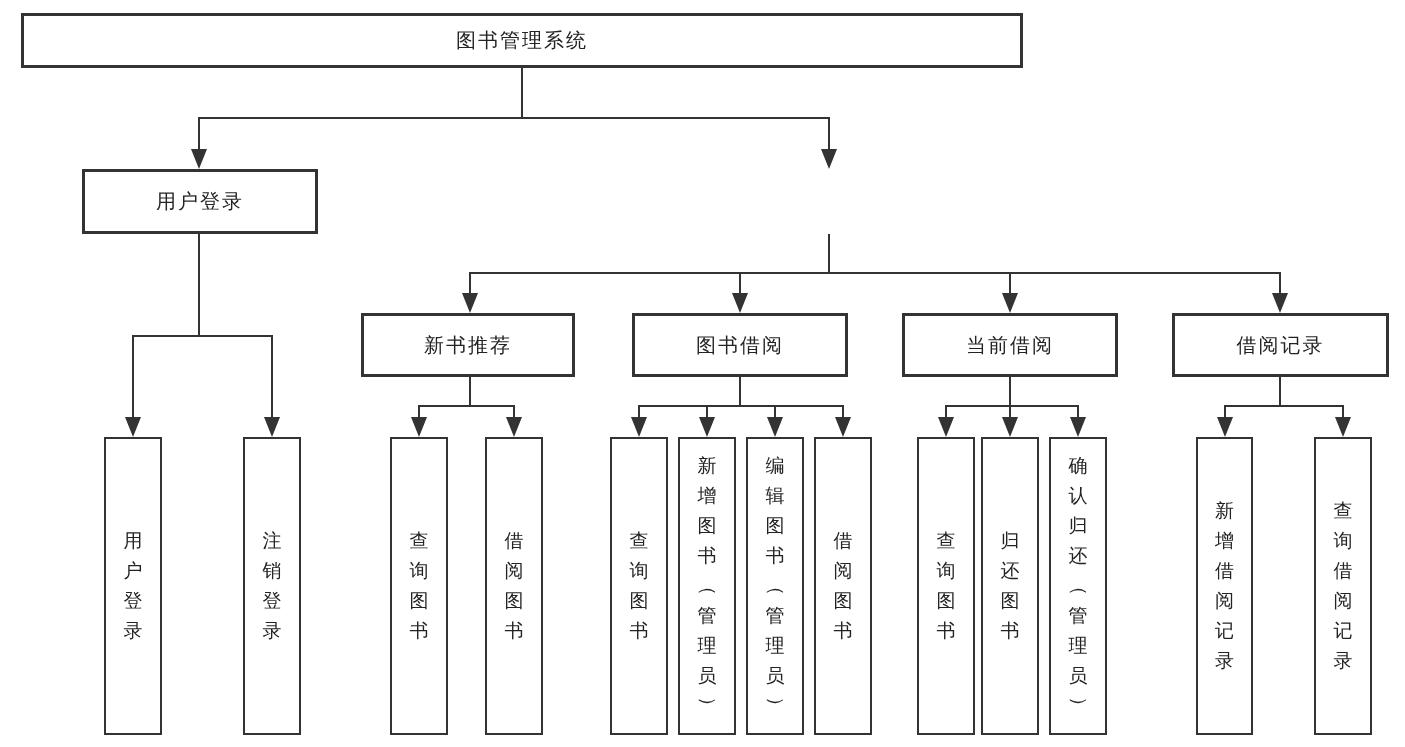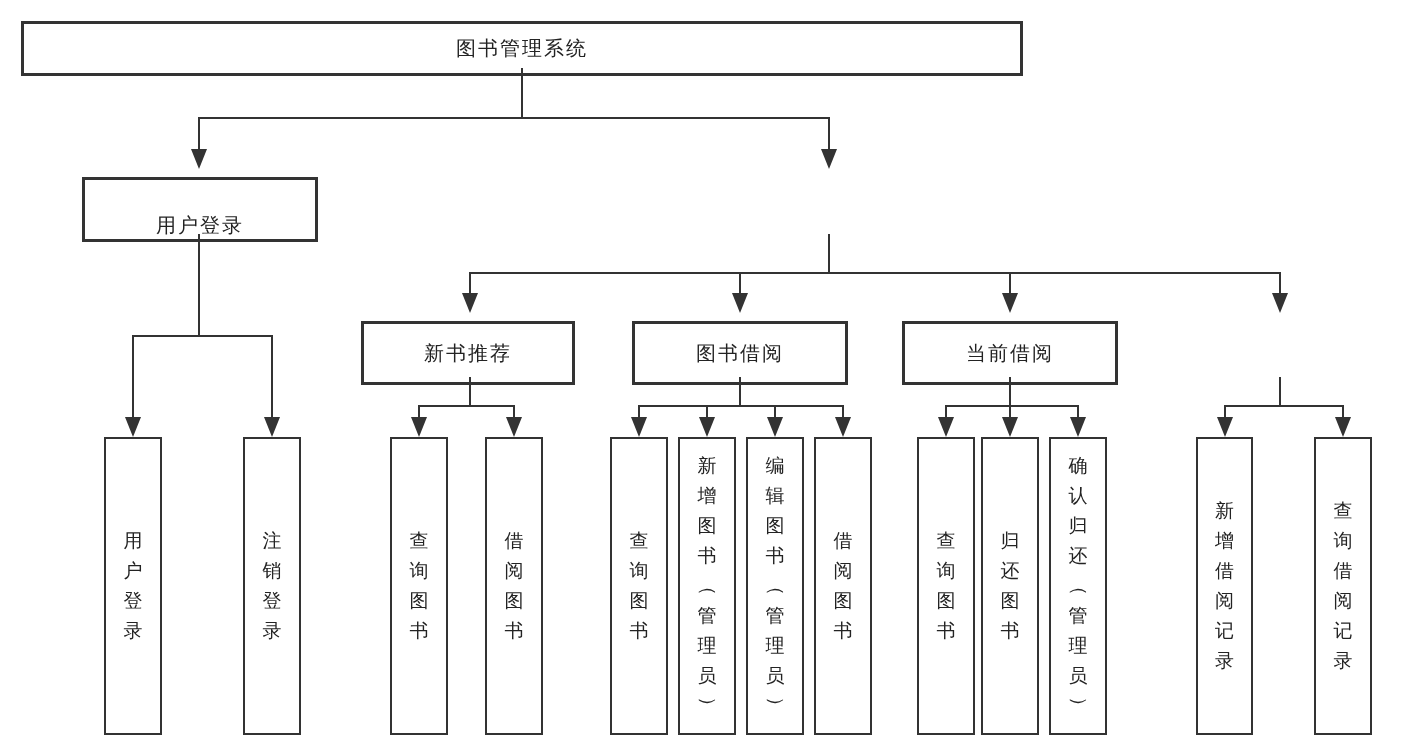--- a/index.html
+++ b/index.html
@@ -18,21 +18,20 @@
     background: #ffffff;
     border: 3px solid #333333;
     display: flex;
     align-items: center;
     justify-content: center;
   }
   .box.h {
     font-size: 20px;
     letter-spacing: 2px;
     white-space: nowrap;
-    margin-top: 8px;
   }
   .box.v {
     border-width: 2px;
     flex-direction: column;
   }
   .vc {
     display: block;
     height: 30px;
     line-height: 30px;
     font-size: 19px;
@@ -69,21 +68,21 @@
     <span>图书管理系统</span>
   </div>
 
   <div class="vline" style="left:521px; top:68px; height:50px;"></div>
   <div class="hline" style="left:198px; top:117px; width:632px;"></div>
   <div class="vline" style="left:198px; top:117px; height:36px;"></div>
   <div class="ah" style="left:191px; top:149px;"></div>
   <div class="vline" style="left:828px; top:117px; height:36px;"></div>
   <div class="ah" style="left:821px; top:149px;"></div>
 
-  <div class="box h" style="left:82px; top:169px; width:236px; height:65px;align-items:flex-end;">
+  <div class="box h" style="left:82px; top:169px; width:236px; height:65px;">
     <span>用户登录</span>
   </div>
 
   <div class="vline" style="left:198px; top:234px; height:103px;"></div>
   <div class="hline" style="left:132px; top:335px; width:141px;"></div>
   <div class="vline" style="left:132px; top:335px; height:86px;"></div>
   <div class="ah" style="left:125px; top:417px;"></div>
   <div class="vline" style="left:271px; top:335px; height:86px;"></div>
   <div class="ah" style="left:264px; top:417px;"></div>
 
@@ -100,20 +99,23 @@
 
   <div class="box h" style="left:361px; top:313px; width:214px; height:64px;">
     <span>新书推荐</span>
   </div>
   <div class="box h" style="left:632px; top:313px; width:216px; height:64px;">
     <span>图书借阅</span>
   </div>
   <div class="box h" style="left:902px; top:313px; width:216px; height:64px;">
     <span>当前借阅</span>
   </div>
+  <div class="box h" style="left:1172px; top:313px; width:217px; height:64px;">
+    <span>借阅记录</span>
+  </div>
 
   <div class="vline" style="left:469px; top:377px; height:30px;"></div>
   <div class="hline" style="left:418px; top:405px; width:97px;"></div>
   <div class="vline" style="left:418px; top:405px; height:16px;"></div>
   <div class="ah" style="left:411px; top:417px;"></div>
   <div class="vline" style="left:513px; top:405px; height:16px;"></div>
   <div class="ah" style="left:506px; top:417px;"></div>
 
   <div class="vline" style="left:739px; top:377px; height:30px;"></div>
   <div class="hline" style="left:638px; top:405px; width:206px;"></div>

